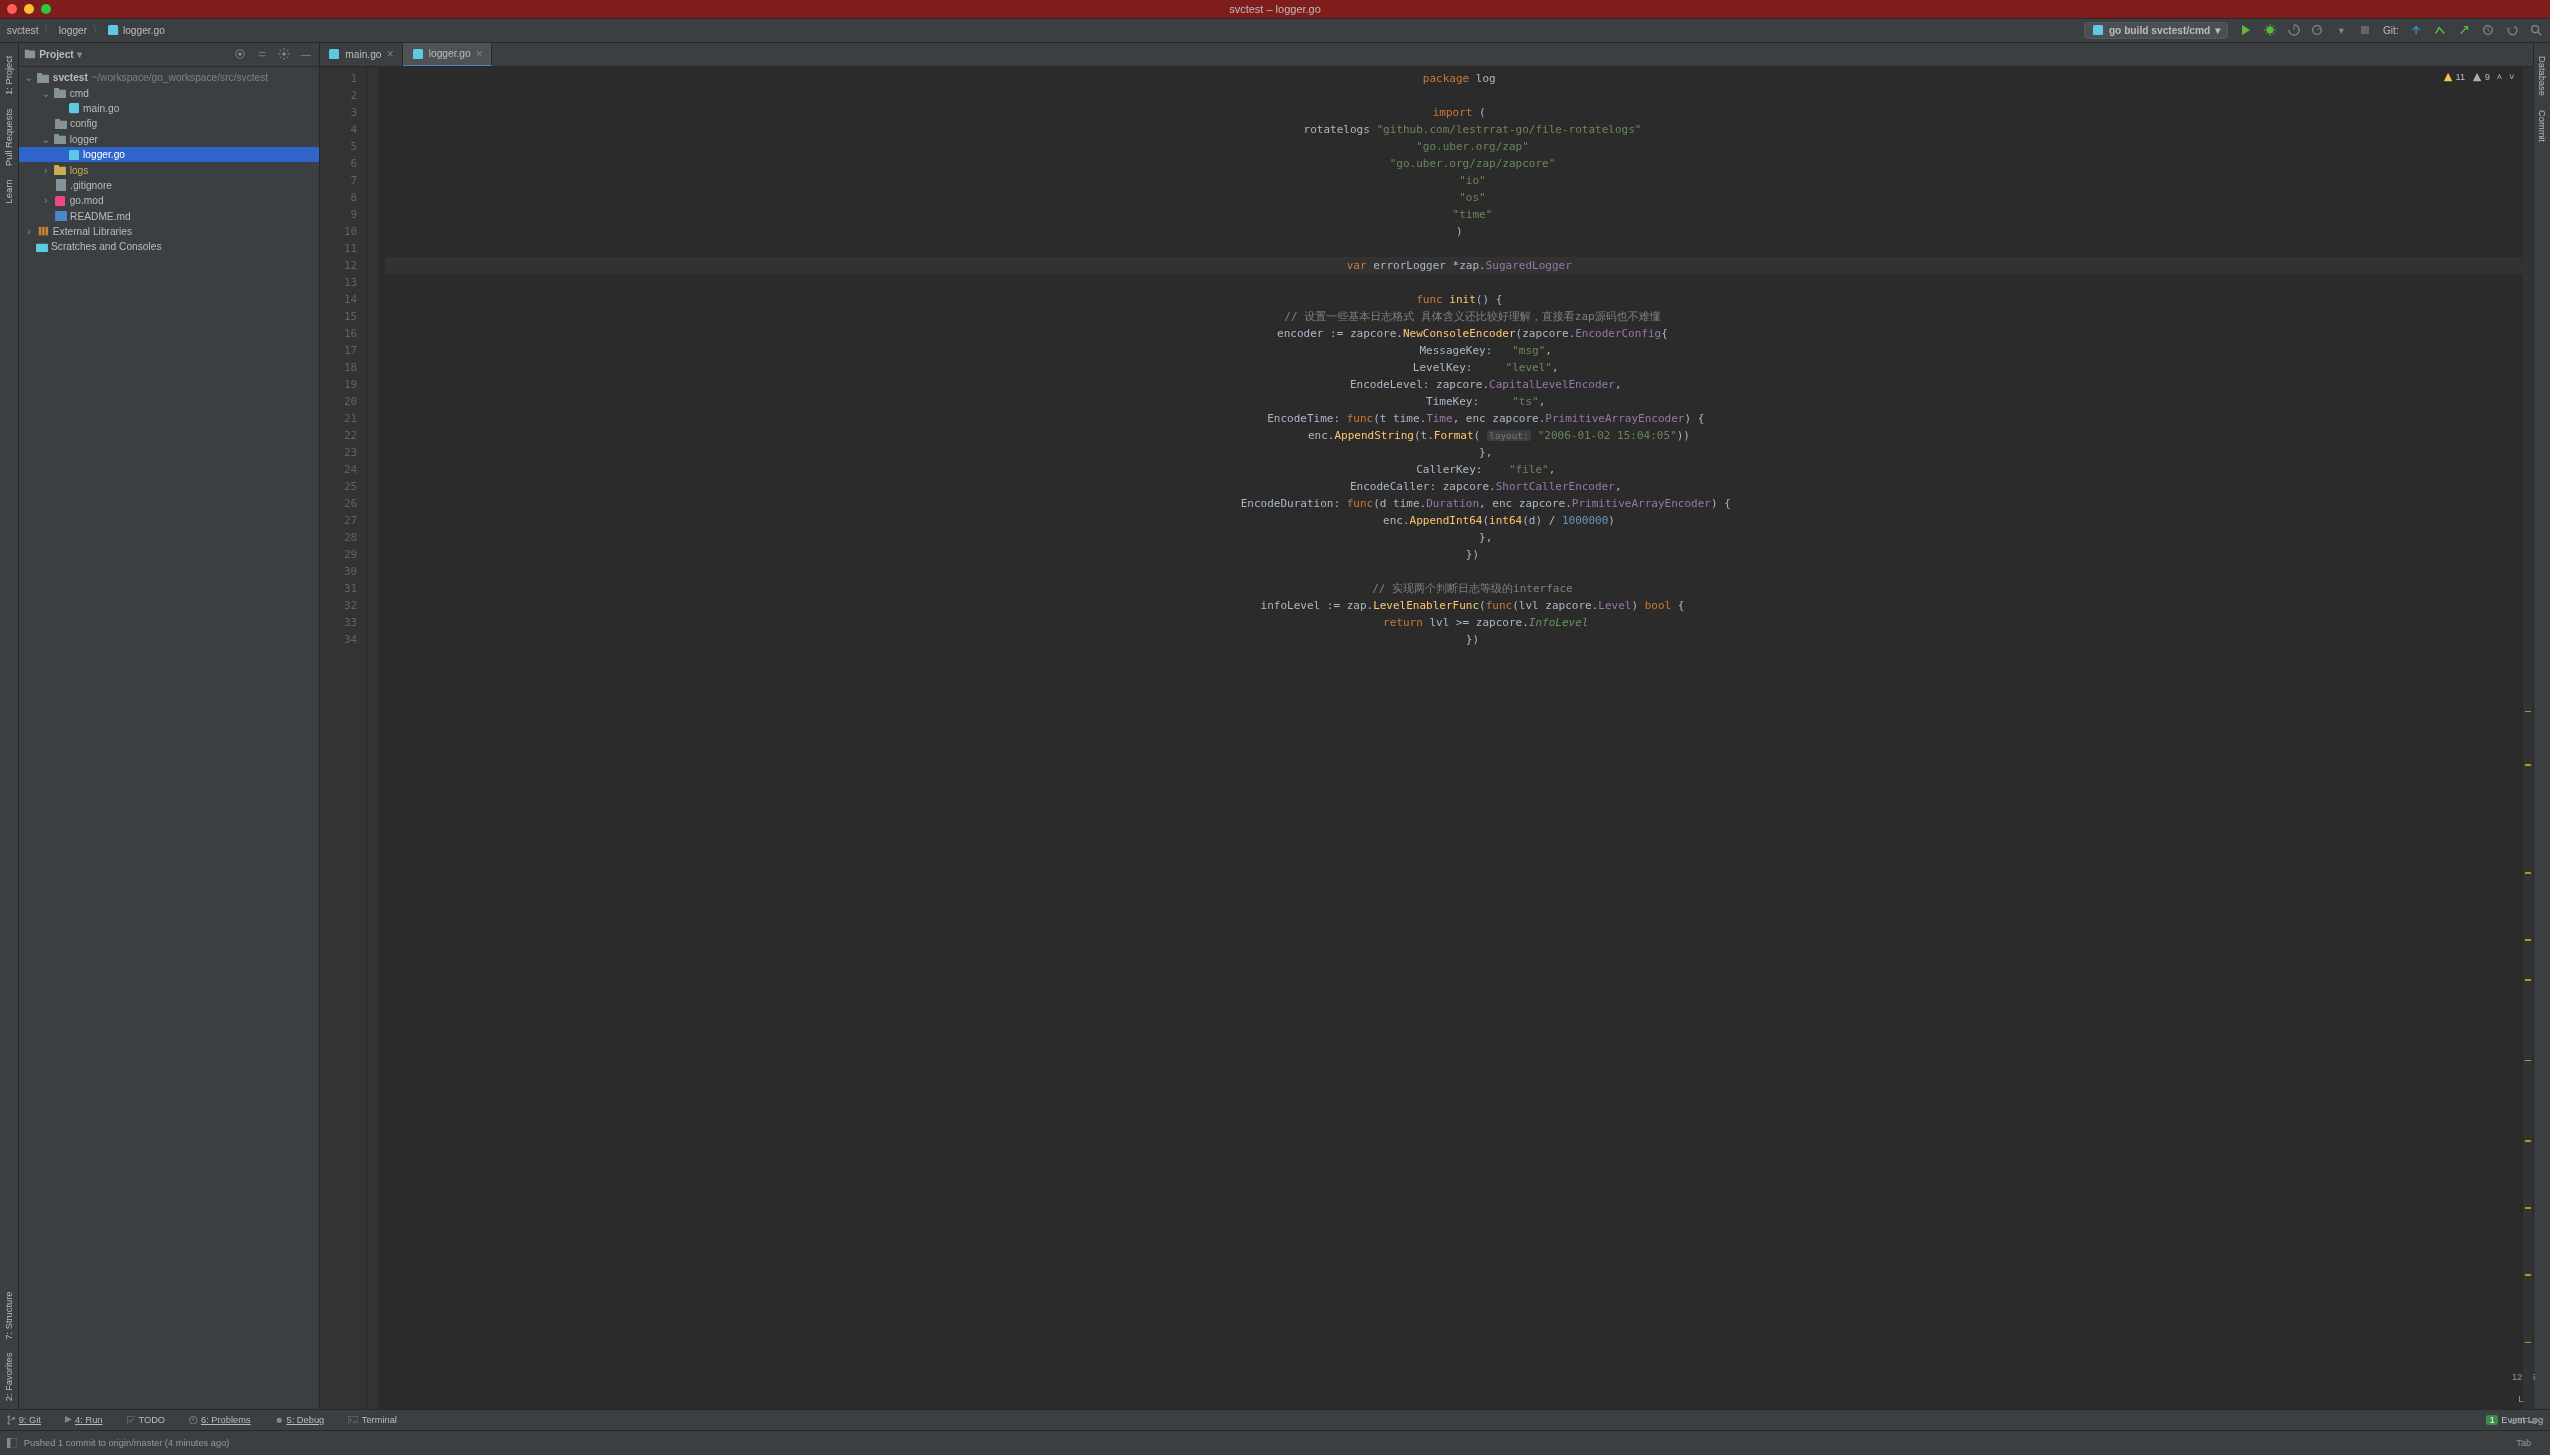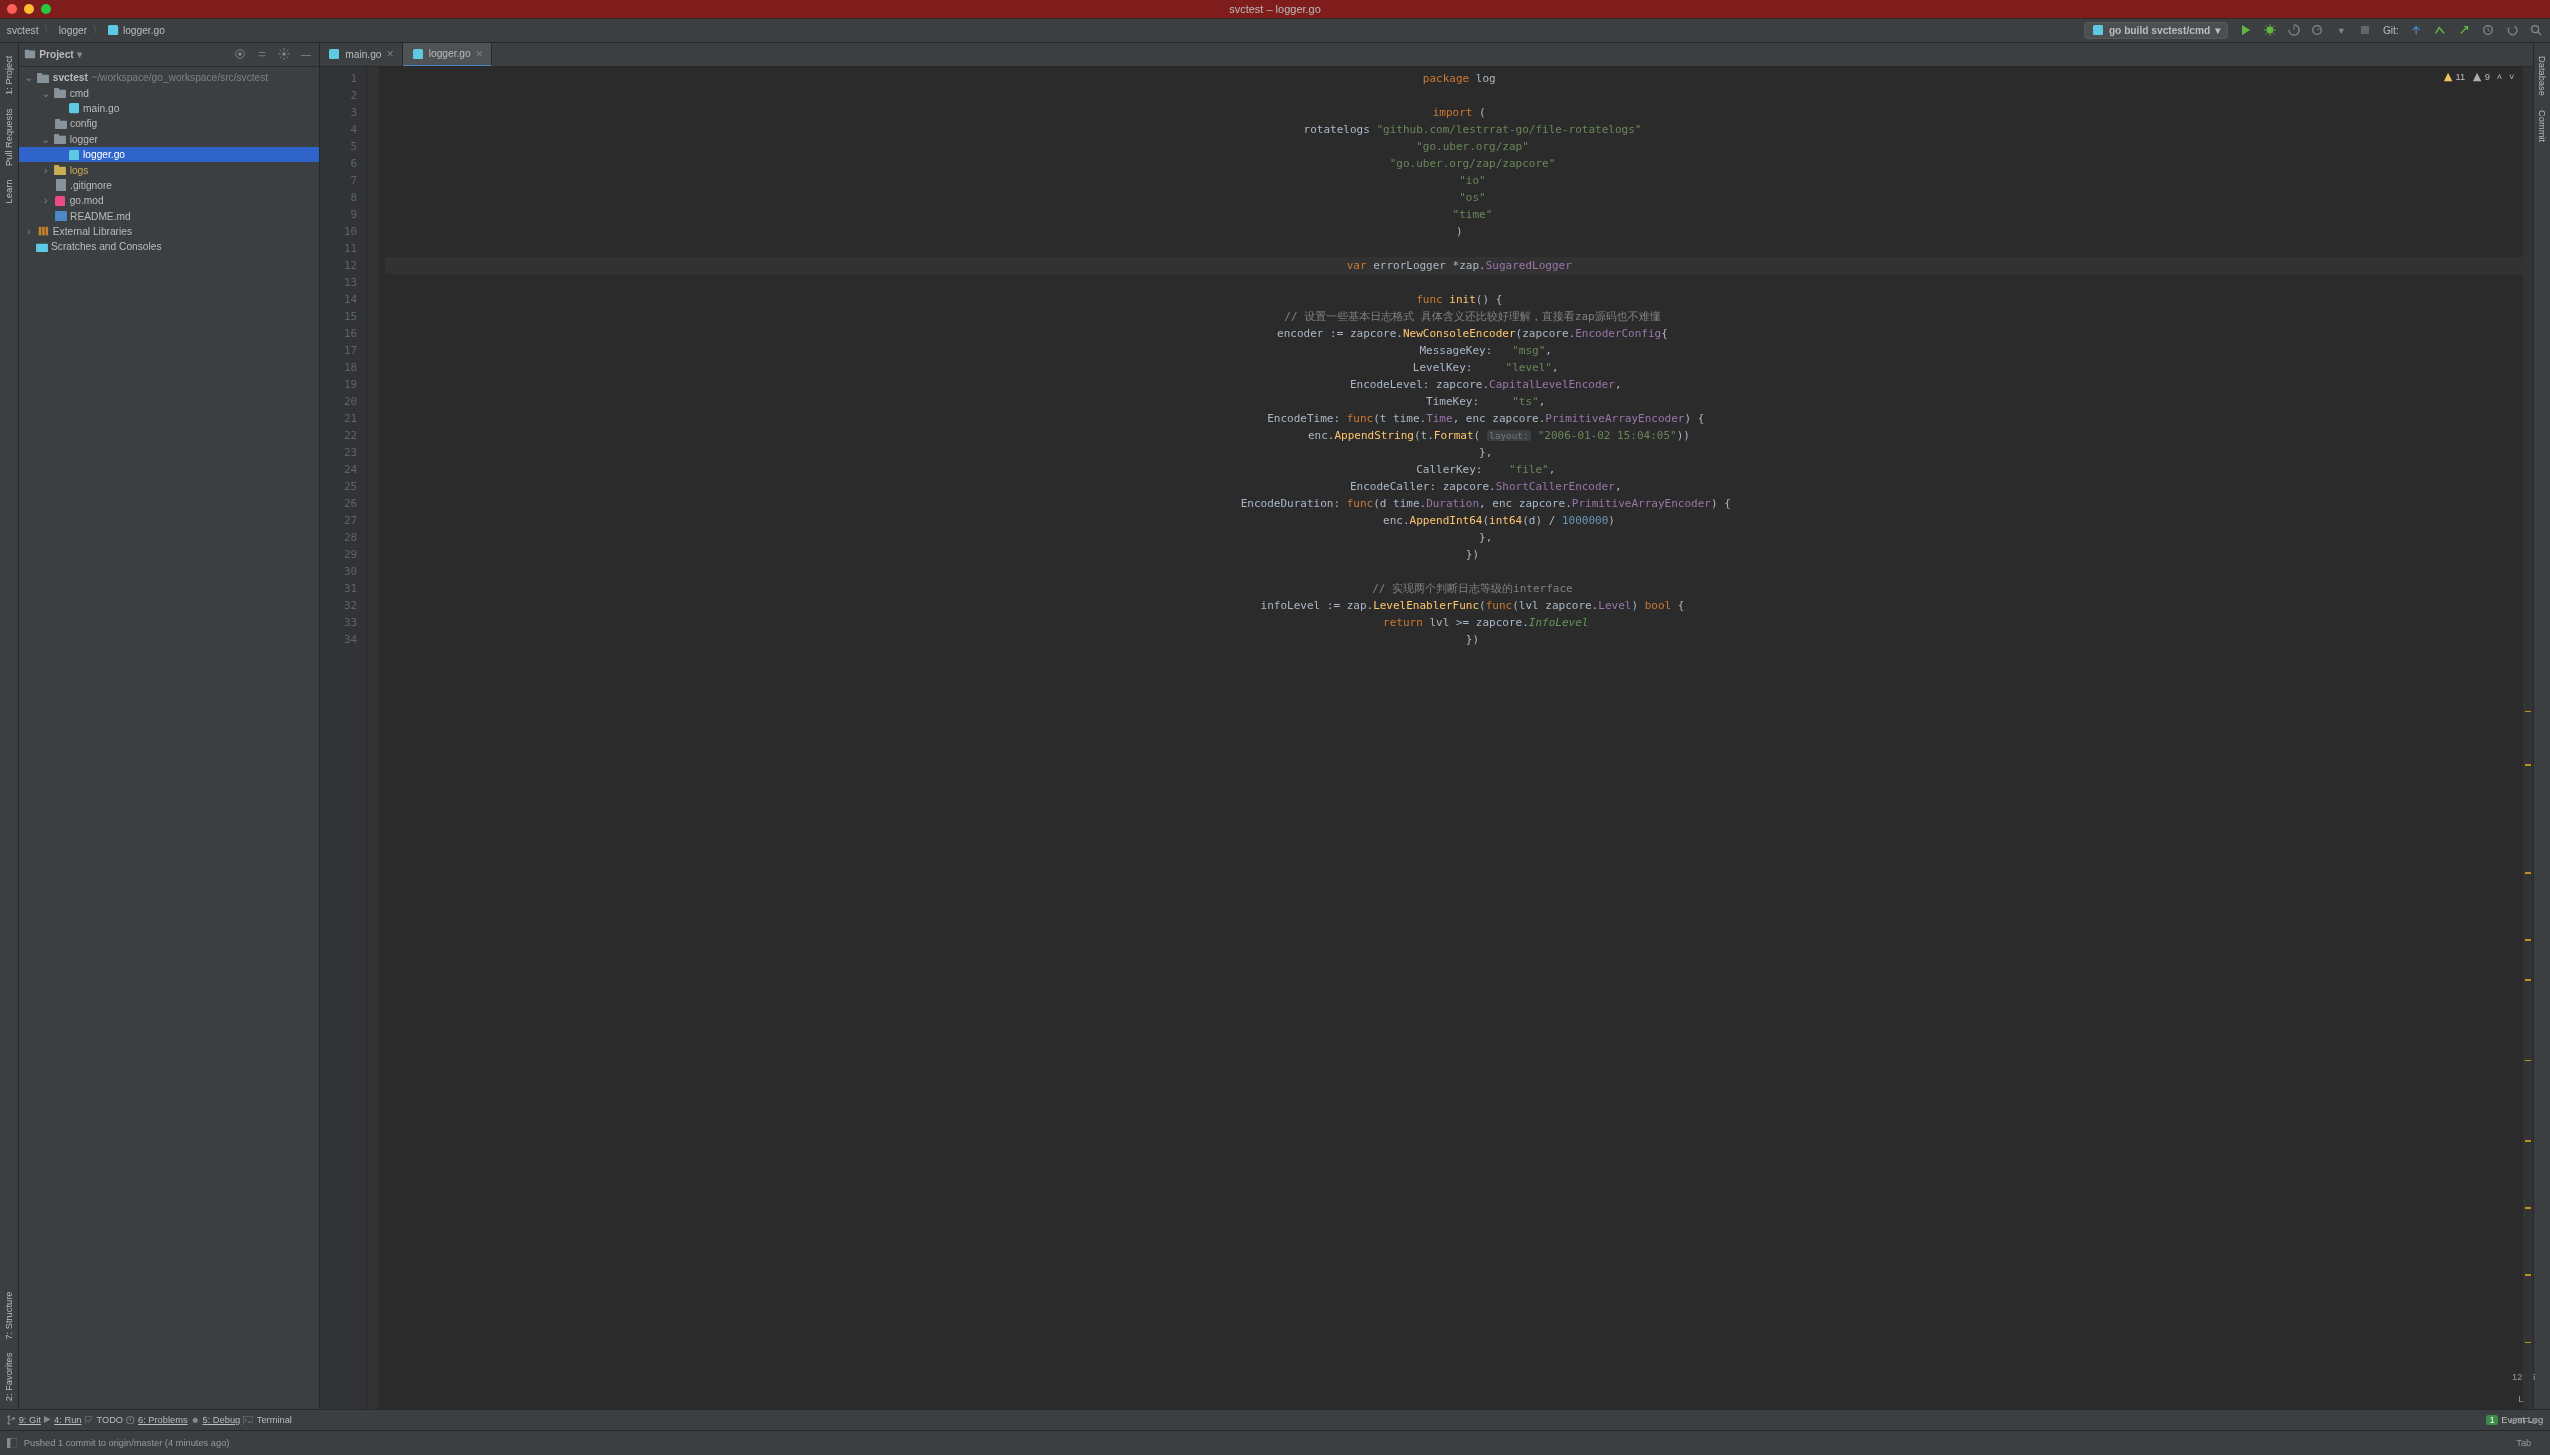--- a/index.html
+++ b/index.html
@@ -111,21 +111,21 @@
 .mutedtype { color: #629755; font-style: italic; }
 .current-line { background: #323232; }
 .inspections {
   position: absolute; top: 5.1px; right: 18.7px; display: flex; gap: 6.8px; font-size: 9.3px;
   align-items: center;
 }
 .warn-badge { display:flex; align-items:center; gap:2.5px; }
 .right-stripe { position:absolute; right:0; top:0; bottom:0; width:10.2px; background:#313335; }
 .stripe-mark { position:absolute; right:1.7px; width:6.8px; height:1.7px; background:#be9117; }
 .bottom-bars { background: #3c3f41; border-top: 0.8px solid #282828; }
-.tool-tabs { height: 20.4px; display: flex; padding: 0 6.8px; gap: 3px; }
+.tool-tabs { height: 20.4px; display: flex; padding: 0 6.8px; gap: 24px; }
 .tool-tab { display: flex; align-items: center; gap: 3.4px; font-size: 9.3px; cursor: pointer; }
 .status-bar {
   height: 25px; display: flex; align-items: center; padding: 0 6.8px;
   border-top: 0.8px solid #282828; font-size: 9.3px; color: #999;
 }
 .status-bar .right { margin-left: auto; display: flex; gap: 12px; align-items: center; flex-direction: column; }
 .badge-count { background: #3e8a49; color: white; padding: 0 3.4px; border-radius: 2.5px; font-size: 8.5px; }
 .alt-color { color: #c9ae55; }
 svg { display: block; }
 </style>

